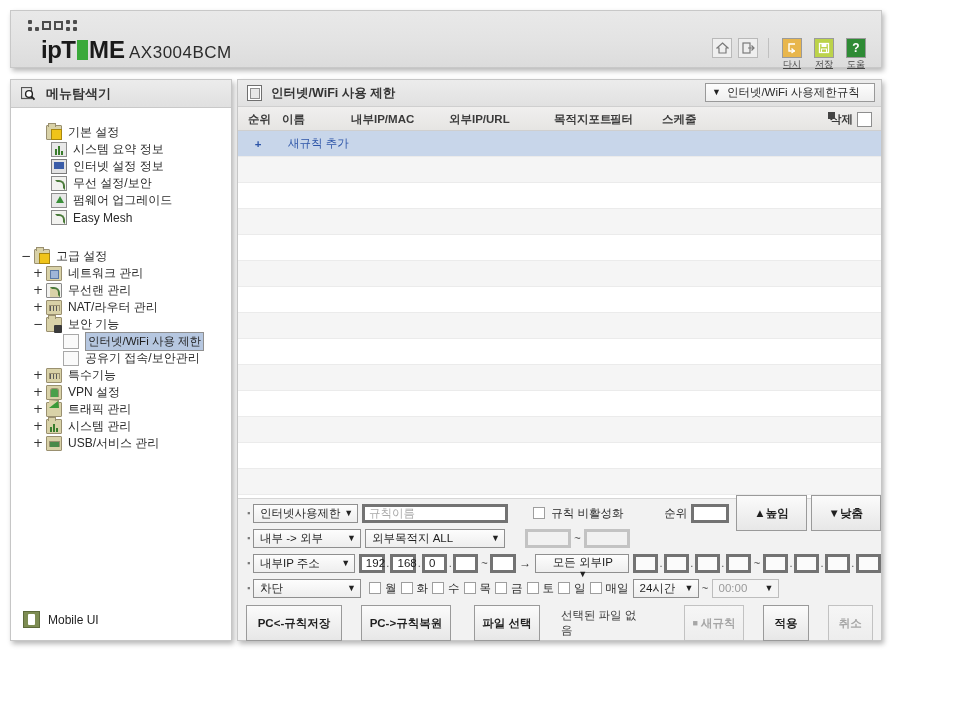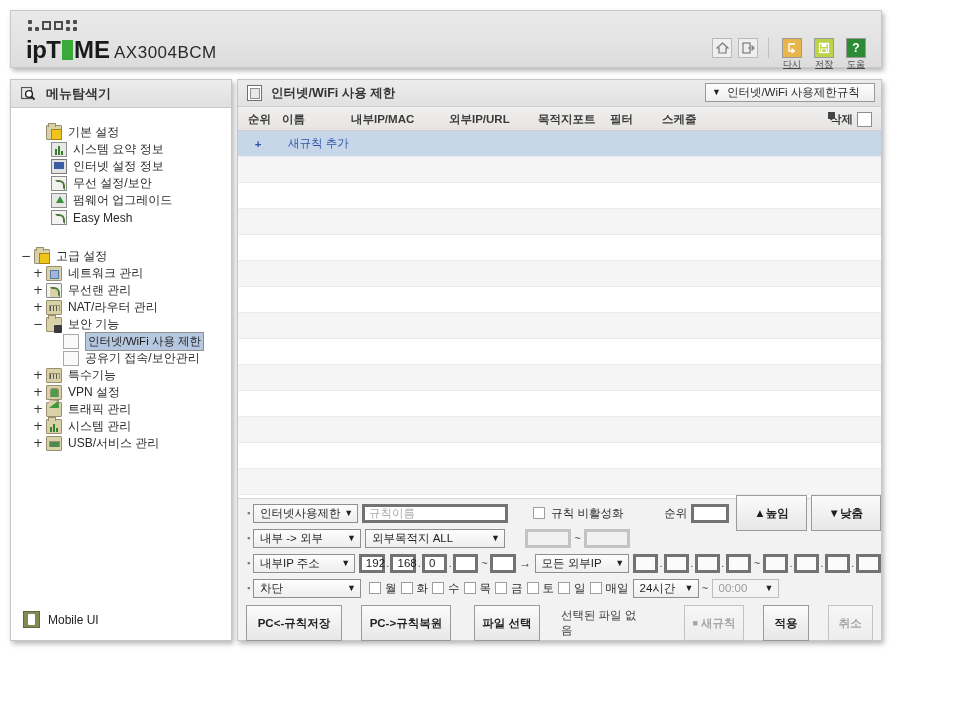--- a/index.html
+++ b/index.html
@@ -17,21 +17,21 @@
     position:absolute;left:10px;top:10px;width:872px;height:58px;
     background:linear-gradient(to bottom,#e9e9e9 0%,#e3e3e3 55%,#dcdcdc 100%);
     border:1px solid #c8c8c8;
     box-shadow:2px 3px 5px rgba(0,0,0,.28);
     box-sizing:border-box;
   }
   .brand-dots{position:absolute;left:17px;top:8px;display:flex;align-items:center;gap:3px;height:12px;}
   .bd{width:4px;height:4px;background:#4d4d4d;border-radius:1px;}
   .bd-col{display:flex;flex-direction:column;gap:3px;}
   .bd-sq{width:9px;height:9px;border:2px solid #4d4d4d;box-sizing:border-box;}
-  .logo{position:absolute;left:15px;top:25px;display:flex;align-items:baseline;}
+  .logo{position:absolute;left:30px;top:25px;display:flex;align-items:baseline;}
   .logo .ip{font-size:24px;font-weight:bold;letter-spacing:-0.5px;color:#1a1a1a;}
   .logo .t1{font-size:24px;font-weight:bold;color:#1a1a1a;letter-spacing:0px;}
   .logo .green{display:inline-block;width:11px;height:20px;background:#3aa93a;margin:0 1px;position:relative;top:2px;}
   .logo .model{font-size:17px;color:#2b2b2b;margin-left:4px;letter-spacing:0.5px;}
 
   .hdr-icons{position:absolute;right:12px;top:27px;display:flex;align-items:flex-start;gap:6px;}
   .hico{width:20px;height:20px;border:1px solid #b9b9b9;background:#efefef;
         display:flex;align-items:center;justify-content:center;box-sizing:border-box;}
   .hsep{width:1px;height:20px;background:#c0c0c0;margin:0 4px;}
   .hbtn{display:flex;flex-direction:column;align-items:center;width:26px;}
@@ -131,21 +131,21 @@
   .form{position:absolute;left:0;right:0;bottom:0;height:141px;background:#f2f2f2;border-top:1px solid #d6d6d6;}
   .frow{display:flex;align-items:center;height:22px;margin:3px 0 0 6px;gap:0;}
   .bullet{width:9px;text-align:center;color:#777;font-size:9px;flex:none;}
   .sel{
     height:19px;border:1px solid #8f8f8f;background:linear-gradient(to bottom,#fdfdfd,#eeeeee);
     display:flex;align-items:center;justify-content:space-between;padding:0 4px 0 6px;box-sizing:border-box;
     font-size:11.5px;color:#1f1f1f;white-space:nowrap;
   }
   .sel.w1{width:108px;}
   .sel.w2{width:140px;}
-  .sel.wdest{width:100px;}
+  .sel.wdest{width:100px;flex-direction:column;}
   .sel.whour{width:66px;}
   .sel.wtime{width:67px;color:#9a9a9a;background:#f4f4f4;border-color:#bdbdbd;}
   .inp{height:19px;border:3px solid #737373;background:#fff;box-sizing:border-box;
        font-size:11.5px;color:#222;padding:0 4px;display:flex;align-items:center;}
   .inp.name{width:150px;color:#aaa;}
   .inp.oct{width:26px;justify-content:flex-start;}
   .inp.oct-e{width:26px;background:#fbfbfb;}
   .inp.rank{width:38px;}
   .inp.port{width:46px;background:#f1f1f1;border-color:#c3c3c3;}
   .dot{width:6px;text-align:center;color:#555;font-size:11px;}
@@ -367,21 +367,21 @@
         <span class="caret">▼</span>
         <span>인터넷/WiFi 사용제한규칙</span>
       </div>
     </div>
 
     <div class="m-colhead">
       <span style="left:10px">순위</span>
       <span style="left:44px">이름</span>
       <span style="left:113px">내부IP/MAC</span>
       <span style="left:211px">외부IP/URL</span>
-      <span style="left:300px">목적지포트</span>
+      <span style="left:316px">목적지포트</span>
       <span style="left:372px">필터</span>
       <span style="left:424px">스케줄</span>
       <span style="right:28px">삭제</span>
       <span class="del-sq"></span>
       <span class="del-box"></span>
     </div>
 
     <div class="m-table">
       <div class="trow add">
         <span class="plus">+</span>

